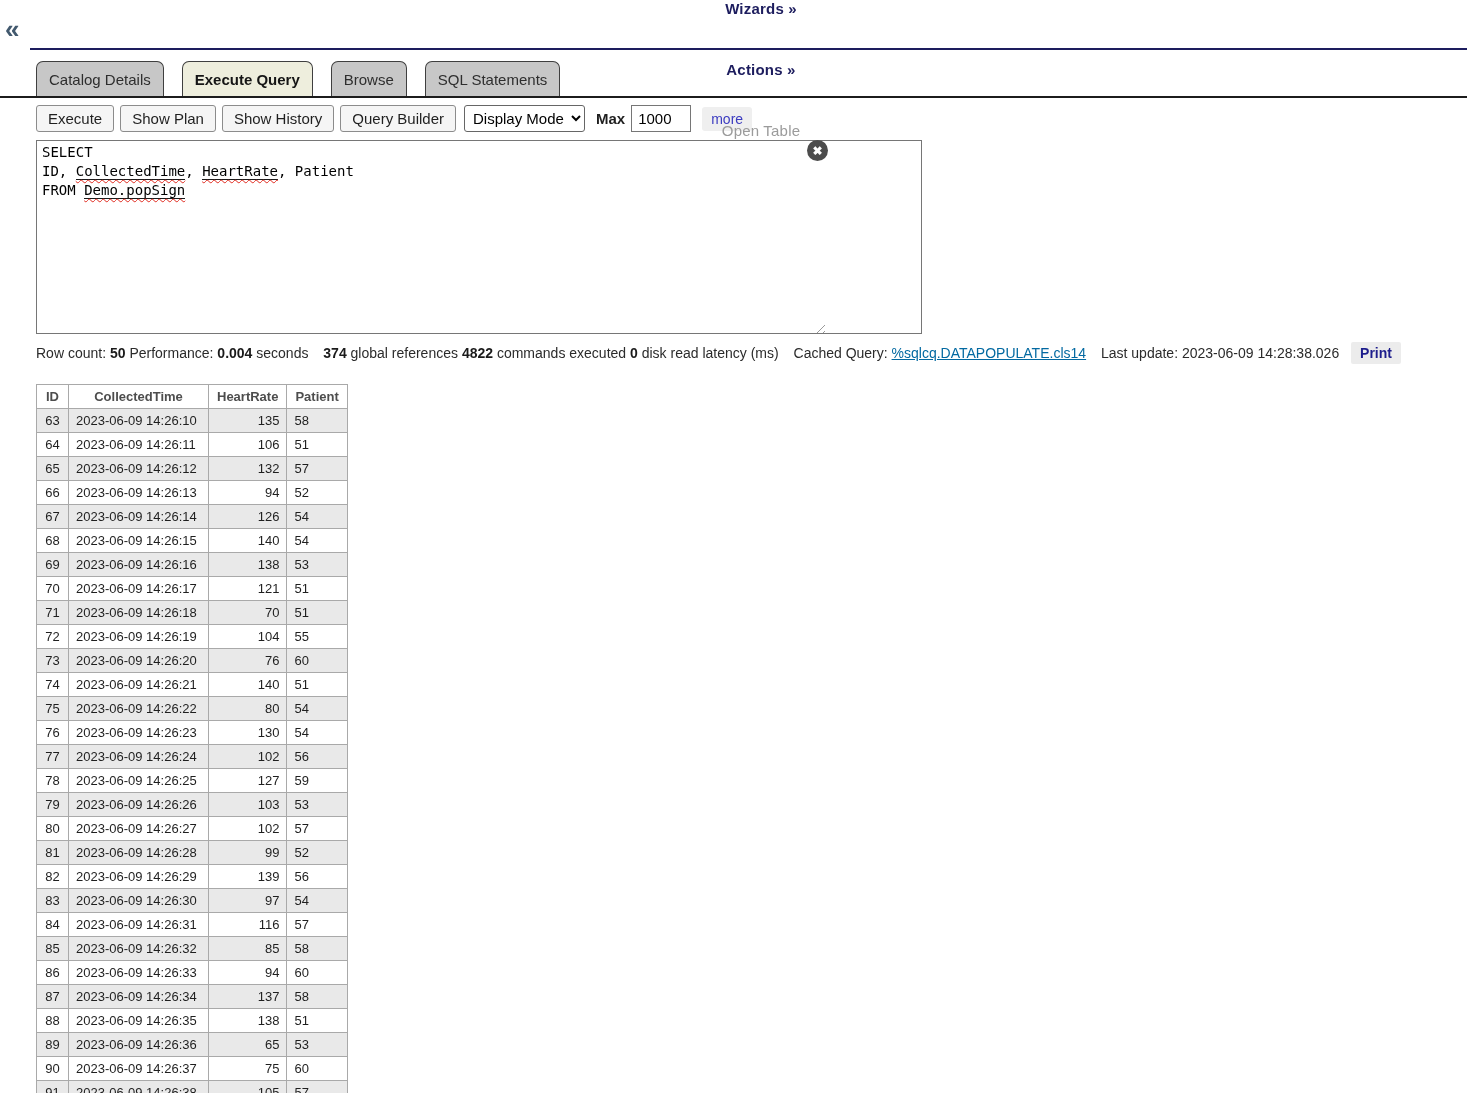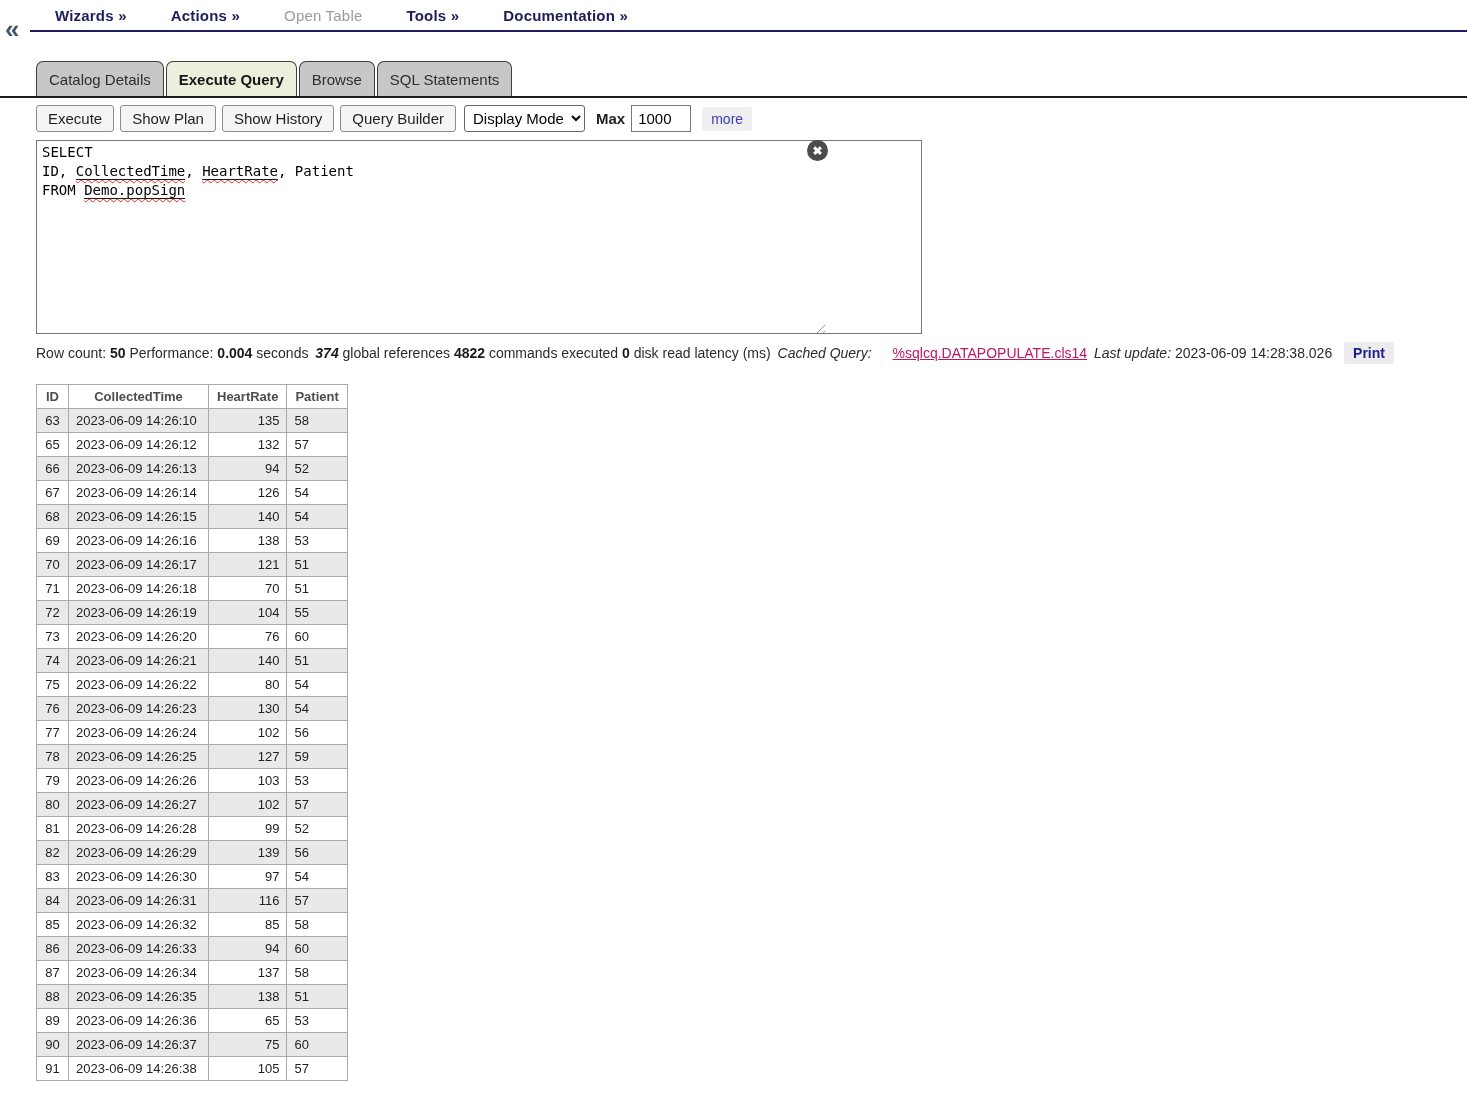--- a/index.html
+++ b/index.html
@@ -12,36 +12,37 @@
   }
 
   
   .menu-bar-wrap { position: relative; height: 50px; }
   .collapse-icon {
     position: absolute; left: 5px; top: 16px;
     font-size: 26px; font-weight: bold; color: #42596e;
     line-height: 26px; cursor: pointer;
   }
   .menu-bar {
-    margin-left: 30px; height: 32px;
+    margin-left: 30px; height: 50px;
     border-bottom: 2px solid #1d1d5e;
     display: flex; align-items: center; gap: 44px;
     padding-left: 25px;
+    flex-direction: column;
   }
   .menu-item {
     font-size: 15px; font-weight: bold; color: #1d1d5e;
     letter-spacing: 0.2px; cursor: pointer; white-space: nowrap;
   }
   .menu-item.disabled { color: #9b9b9b; font-weight: normal; cursor: default; }
 
   
   .tab-strip {
     margin-top: 11px; padding-left: 36px;
     border-bottom: 2px solid #1c1c1c;
-    display: flex; align-items: flex-end; gap: 2px;
+    display: flex; align-items: flex-end; gap: 18px;
   }
   .tab {
     background: #c7c7c7;
     border: 1px solid #3f3f3f; border-bottom: none;
     border-radius: 7px 7px 0 0;
     padding: 9px 12px 8px 12px;
     font-size: 15px; color: #2e2e2e;
     cursor: pointer; white-space: nowrap;
   }
   .tab.active {
@@ -110,23 +111,23 @@
     display: flex; align-items: center; justify-content: center;
     cursor: pointer; user-select: none;
   }
 
   
   .status-line {
     margin: 11px 0 0 36px;
     font-size: 14px; color: #2b2b2b; white-space: nowrap;
   }
   .status-line b { color: #1a1a1a; }
-  .gap-sm { margin-left: 3px; font-style: italic; }
+  .gap-sm { margin-left: 11px; }
   .cached-link {
-    color: #be185d; text-decoration: underline; cursor: pointer; margin-left: 17px;
+    color: #0369a1; text-decoration: underline; cursor: pointer;
   }
   .print-btn {
     font-weight: bold; color: #1d1d8c;
     background: #ececec; padding: 3px 9px; border-radius: 2px;
     margin-left: 8px; cursor: pointer;
   }
 
   
   .results-wrap { margin: 23px 0 0 36px; }
   table.results {
@@ -226,20 +227,26 @@
       </tr>
     </thead>
     <tbody id="results-tbody">
         <tr>
           <td class="cell-id">63</td>
           <td class="cell-time">2023-06-09 14:26:10</td>
           <td class="cell-hr">135</td>
           <td class="cell-patient">58</td>
         </tr>
         <tr>
+          <td class="cell-id">64</td>
+          <td class="cell-time">2023-06-09 14:26:11</td>
+          <td class="cell-hr">106</td>
+          <td class="cell-patient">51</td>
+        </tr>
+        <tr>
           <td class="cell-id">65</td>
           <td class="cell-time">2023-06-09 14:26:12</td>
           <td class="cell-hr">132</td>
           <td class="cell-patient">57</td>
         </tr>
         <tr>
           <td class="cell-id">66</td>
           <td class="cell-time">2023-06-09 14:26:13</td>
           <td class="cell-hr">94</td>
           <td class="cell-patient">52</td>

